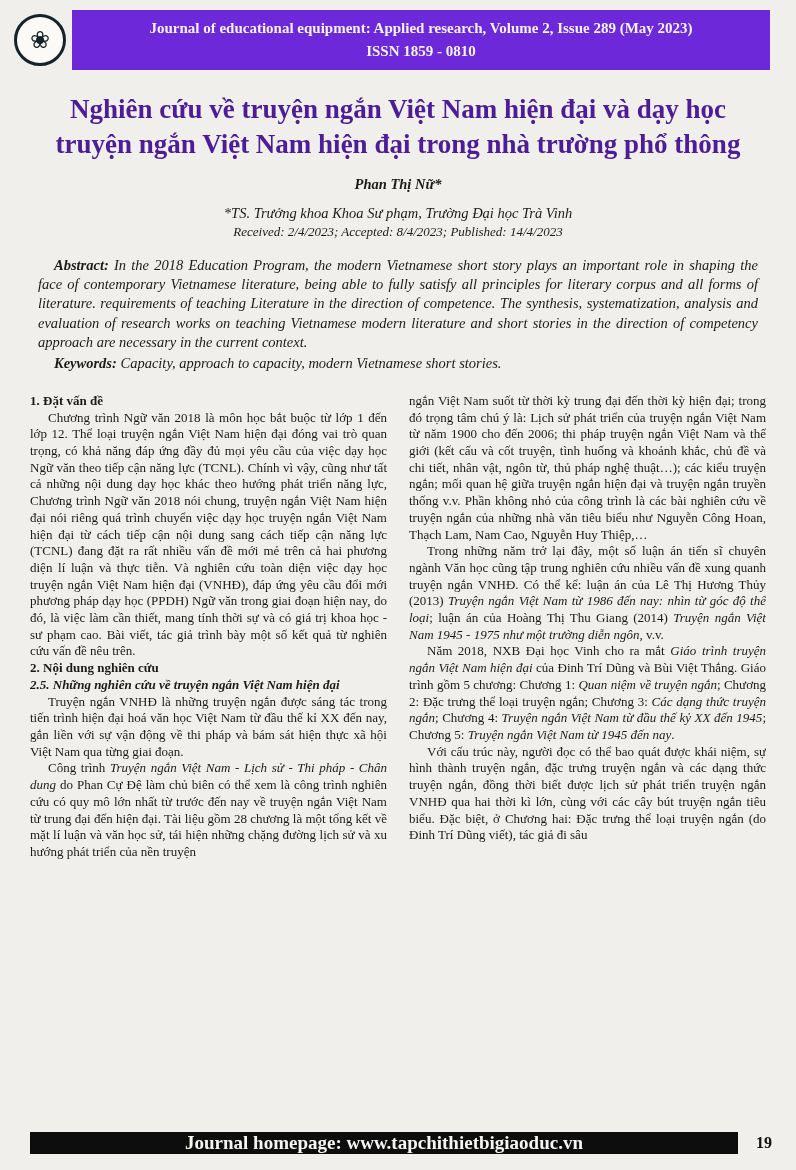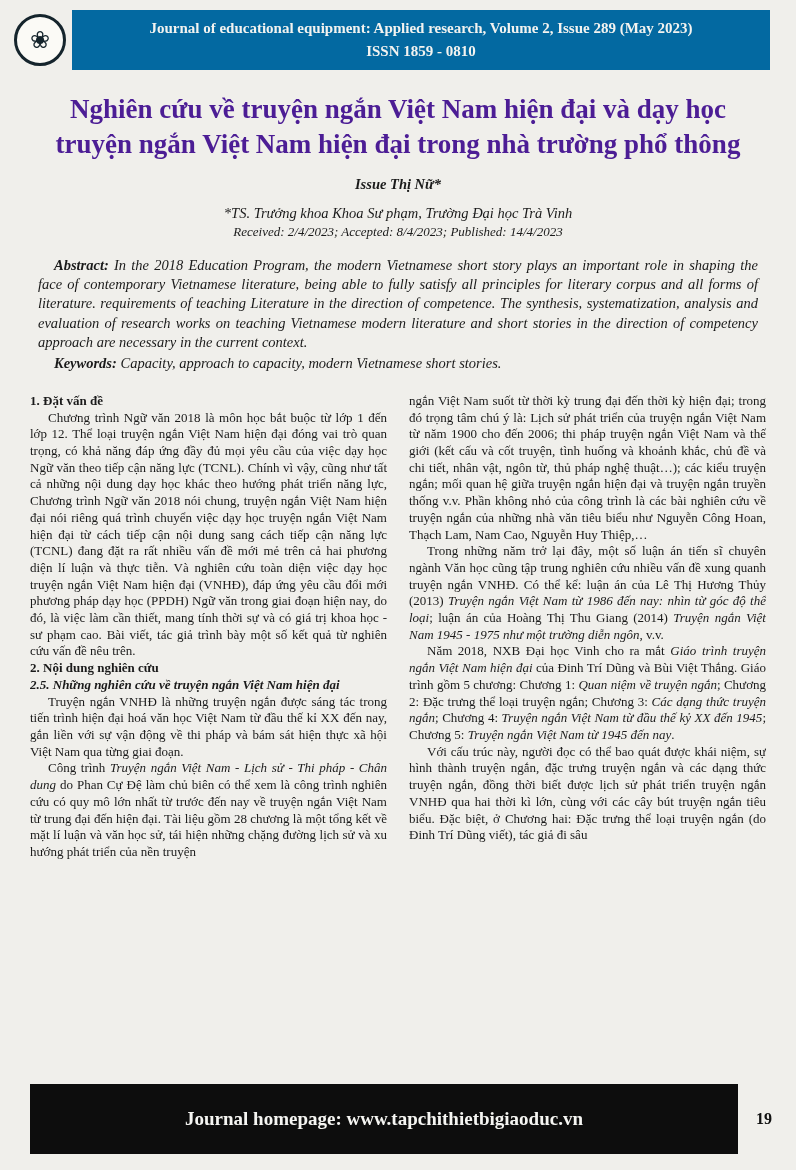--- a/index.html
+++ b/index.html
@@ -18,21 +18,21 @@
   
   .header-row { display:flex; align-items:center; padding:10px 26px 0 14px; }
   .logo {
     width:46px; height:46px; border-radius:50%;
     border:3px solid #15242c; background:#fbfaf6;
     display:flex; align-items:center; justify-content:center;
     flex:0 0 auto; margin-right:6px;
   }
   .logo span { font-size:24px; color:#15242c; line-height:1; }
   .header-bar {
-    flex:1; background:#0369a1; color:#f3f3f0;
+    flex:1; background:#6d28d9; color:#f3f3f0;
     text-align:center; padding:7px 8px 8px;
     font-weight:bold; font-size:15px; line-height:1.5;
   }
 
   
   .title {
     margin:22px 34px 0; text-align:center;
     font-size:27px; font-weight:bold; line-height:1.3;
     color:#4c1d95;
   }
@@ -66,21 +66,21 @@
   .para.ni { text-indent:0; }
 
   
   .footer-row {
     position:absolute; left:30px; right:24px; bottom:16px;
     display:flex; align-items:center;
   }
   .footer-bar {
     flex:1; background:#0d0d0d; color:#f5f5f2;
     text-align:center; font-weight:bold; font-size:19px;
-    padding:24px 4px;
+    padding:0 4px;
   }
   .page-number {
     width:34px; text-align:right; font-weight:bold; font-size:16px; color:#111;
   }
 </style>
 </head>
 <body>
 
 <div class="page">
 
@@ -89,21 +89,21 @@
       <span>❀</span>
     </div>
     <div class="header-bar">
       <div>Journal of educational equipment: Applied research, Volume 2, Issue 289 (May 2023)</div>
       <div>ISSN 1859 - 0810</div>
     </div>
   </div>
 
   <h1 class="title">Nghiên cứu về truyện ngắn Việt Nam hiện đại và dạy học truyện ngắn Việt Nam hiện đại trong nhà trường phổ thông</h1>
 
-  <div class="author">Issue Thị Nữ*</div>
+  <div class="author">Phan Thị Nữ*</div>
   <div class="affiliation">*TS. Trưởng khoa Khoa Sư phạm, Trường Đại học Trà Vinh</div>
   <div class="dates">Received: 2/4/2023; Accepted: 8/4/2023; Published: 14/4/2023</div>
 
   <div class="abstract">
     <span class="b i">Abstract: </span><span class="i">In the 2018 Education Program, the modern Vietnamese short story plays an important role in shaping the face of contemporary Vietnamese literature, being able to fully satisfy all principles for literary corpus and all forms of literature. requirements of teaching Literature in the direction of competence. The synthesis, systematization, analysis and evaluation of research works on teaching Vietnamese modern literature and short stories in the direction of competency approach are necessary in the current context.</span>
   </div>
 
   <div class="keywords">
     <span class="b i">Keywords: </span><span class="i">Capacity, approach to capacity, modern Vietnamese short stories.</span>
   </div>

